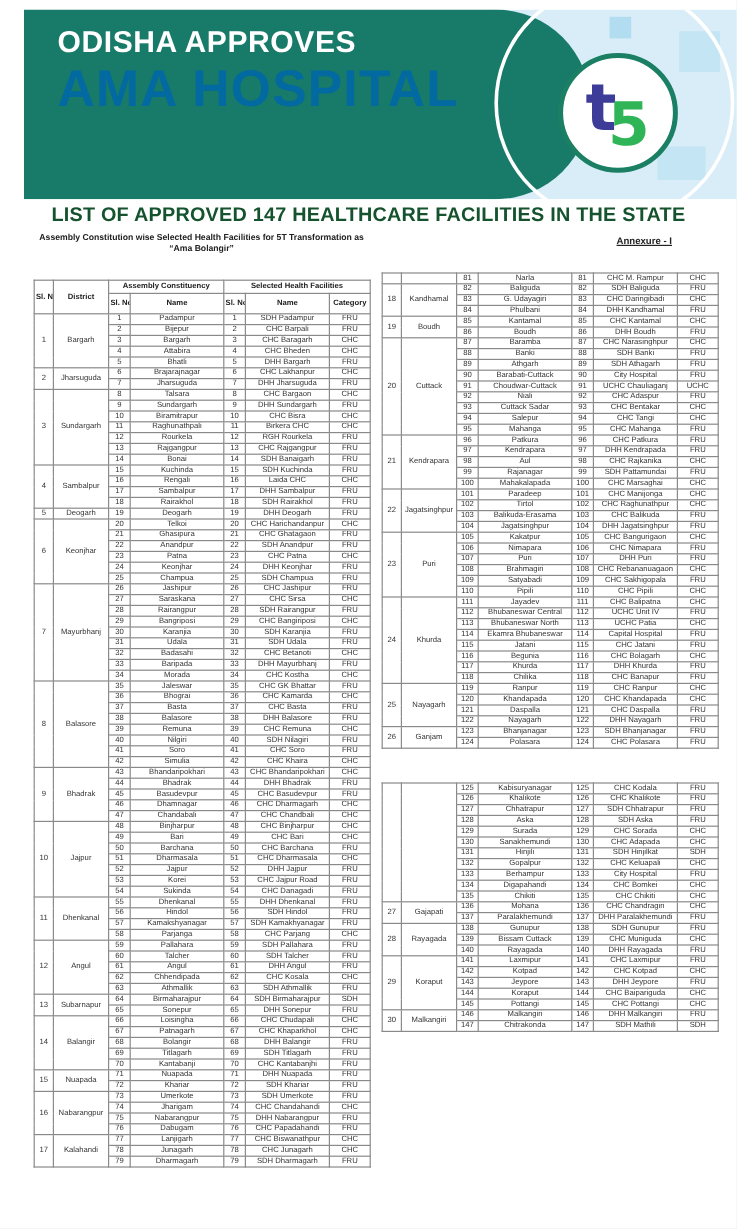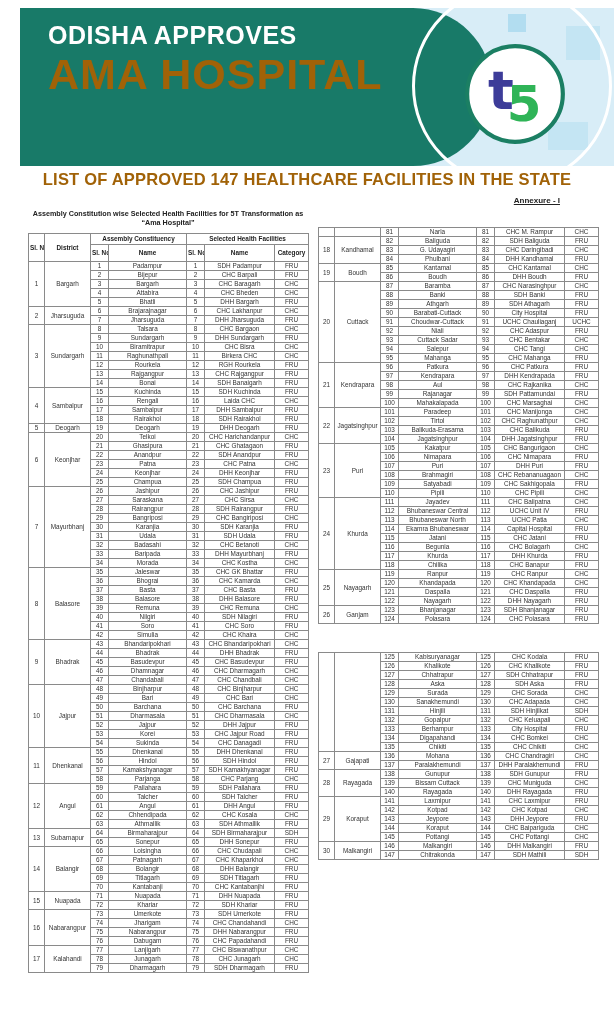--- a/index.html
+++ b/index.html
@@ -20,32 +20,32 @@
   }
   .banner-arc {
     position:absolute; top:-22px; left:392px; width:200px; height:200px;
     border:3px solid #ffffff; border-radius:50%; background:transparent;
   }
   .logo-wrap { position:absolute; top:34px; left:443px; width:104px; height:104px; }
   .banner-text { position:absolute; top:12px; left:28px; color:#ffffff; font-weight:bold; }
   .bl1 { font-size:25px; line-height:30px; letter-spacing:.5px; }
   .bl2 { font-size:29px; line-height:33px; letter-spacing:.5px; }
   .bl3 { font-size:27px; line-height:32px; letter-spacing:.5px; }
-  .bl4 { font-size:43px; line-height:48px; letter-spacing:1px; color:#a16207;text-align:center; }
+  .bl4 { font-size:43px; line-height:48px; letter-spacing:1px; color:#0369a1;text-align:center; }
   
   .headline {
     position:absolute; top:170px; left:0; width:614px; text-align:center;
-    color:#a16207; font-weight:bold; font-size:16.5px; letter-spacing:.2px;
+    color:#14532d; font-weight:bold; font-size:16.5px; letter-spacing:.2px;
   }
   .annexure {
     position:absolute; top:196px; left:0; width:560px; text-align:right;
     font-size:8px; font-weight:bold; color:#222; text-decoration:underline;
   }
   .caption {
-    position:absolute; top:210px; left:28px; width:280px; text-align:center;
+    position:absolute; top:194px; left:28px; width:280px; text-align:center;
     font-size:7.2px; font-weight:bold; color:#222; line-height:8.6px;
   }
   
   .dtable { border-collapse:collapse; table-layout:fixed; position:absolute; background:#fff; }
   .dtable td, .dtable th {
     border:1px solid #8a8a8a; font-size:6.4px; line-height:8px; color:#333;
     text-align:center; vertical-align:middle; padding:0 1px;
     overflow:hidden; white-space:nowrap;
   }
   .dtable th { font-weight:bold; color:#222; }
@@ -89,21 +89,21 @@
         <text x="42" y="76" font-family="DejaVu Sans, sans-serif" font-size="48" font-weight="bold" fill="#2fb457">5</text>
       </svg>
     </div>
   </div>
 
   <div class="headline">LIST OF APPROVED 147 HEALTHCARE FACILITIES IN THE STATE</div>
   <div class="annexure">Annexure - I</div>
 
   <div class="caption">
     <span>Assembly Constitution wise Selected Health Facilities for 5T Transformation as</span><br>
-    <span>“Ama Hospital”</span>
+    <span>“Ama Bolangir”</span>
   </div>
 
   <table class="dtable" id="left-table">
     <colgroup>
       <col class="w-dno">
         <col class="w-dist">
         <col class="w-asl">
         <col class="w-anm">
       <col class="w-fsl">
         <col class="w-fnm">

